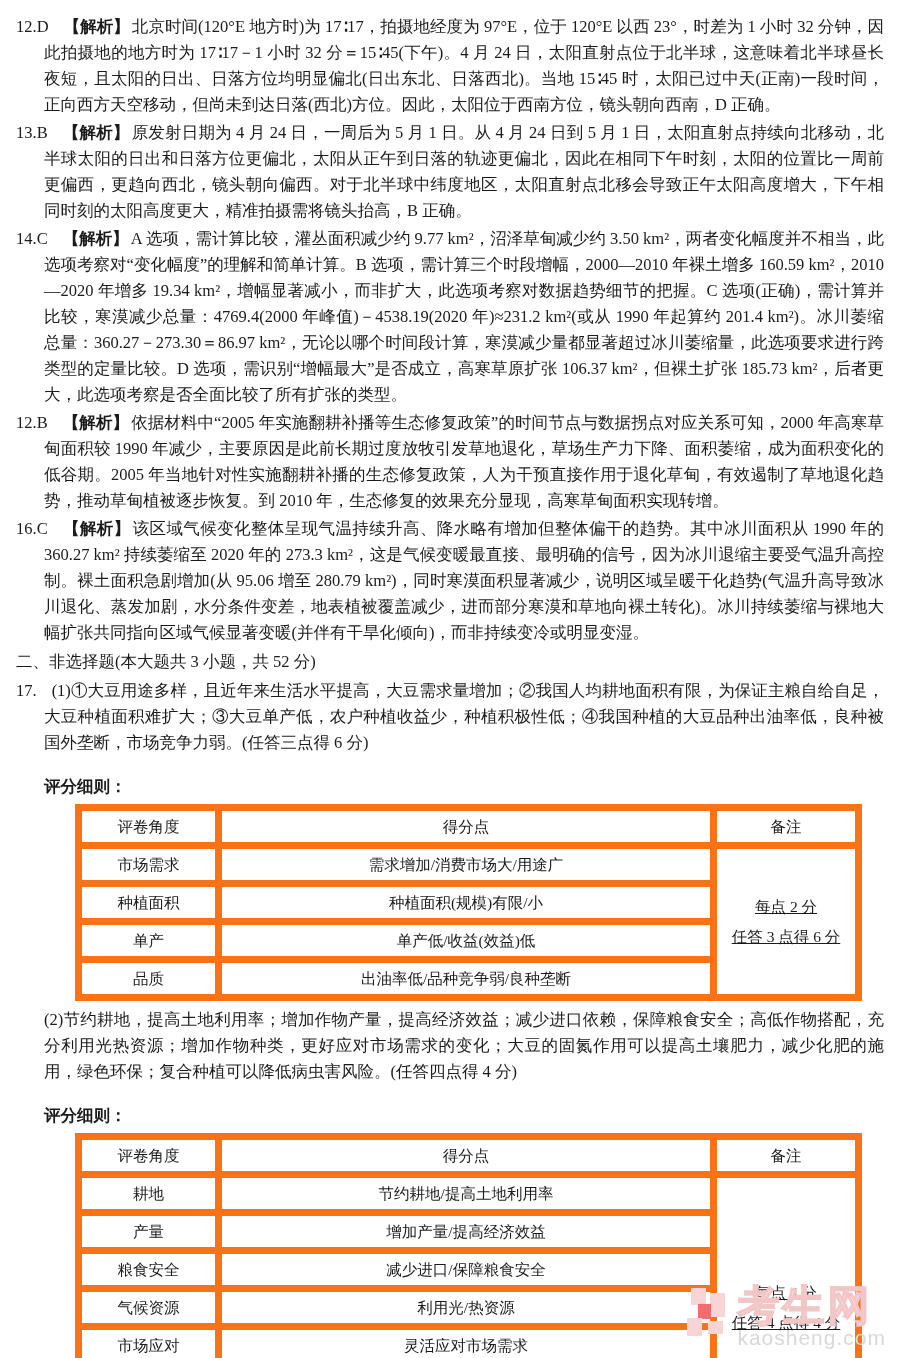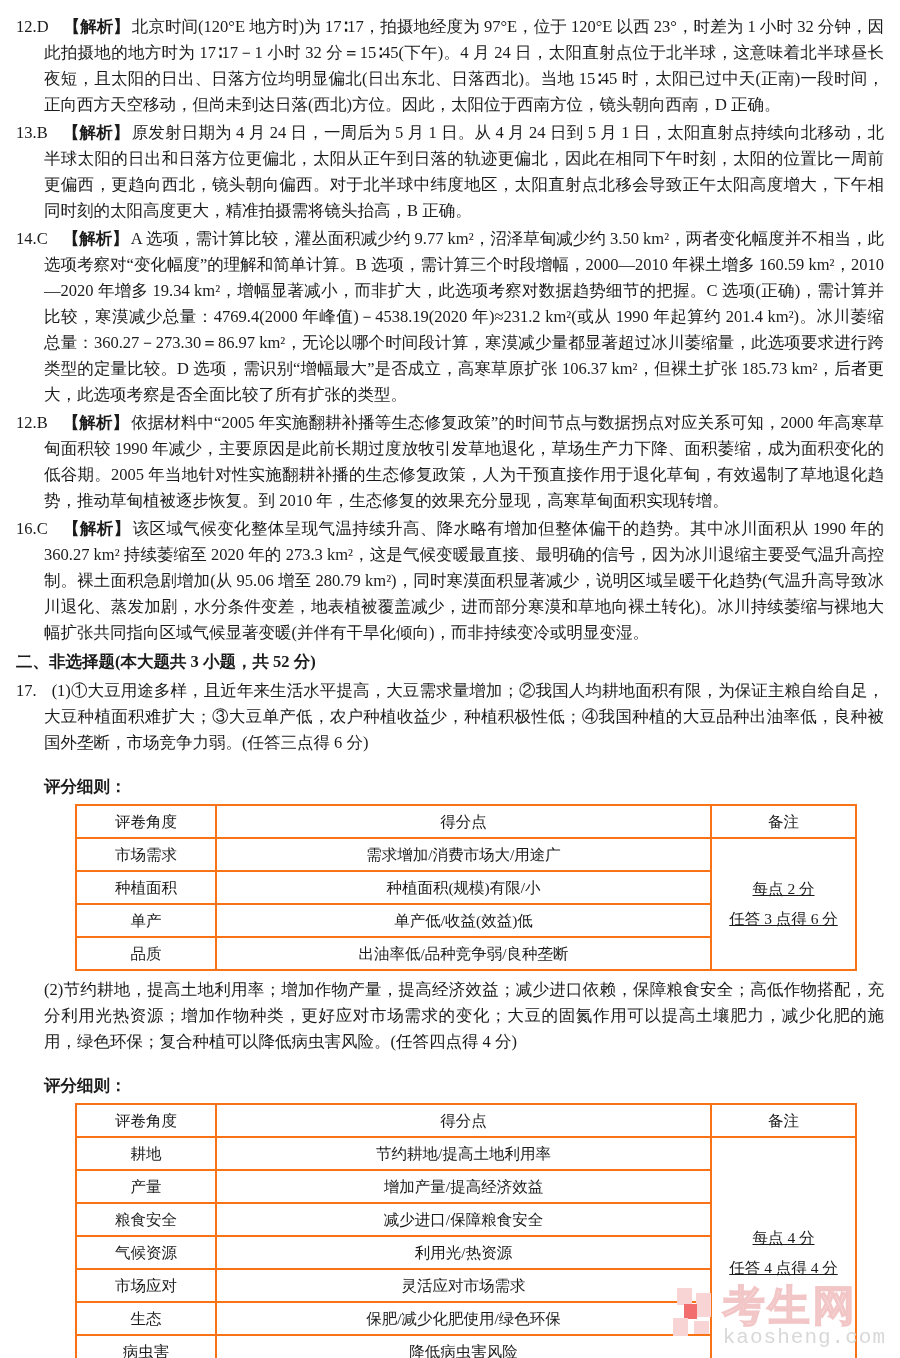--- a/index.html
+++ b/index.html
@@ -16,34 +16,34 @@
     overflow:hidden;
   }
   p{margin:0 0 2px 0;}
   .ans{
     padding-left:28px;
     text-indent:-28px;
     text-align:justify;
   }
   .qnum{margin-right:15px;white-space:nowrap;}
   .tag{font-weight:700;margin-right:2px;}
-  .sec{font-weight:700;margin-top:3px;margin-bottom:3px;}
+  .sec{font-weight:400;margin-top:3px;margin-bottom:3px;}
   .indent{margin-left:28px;}
   .just{text-align:justify;}
   .rubric{font-weight:700;margin-top:18px;margin-bottom:4px;}
   table.score-table{
     border-collapse:collapse;
     margin:4px 0 6px 59px;
     width:780px;
     table-layout:fixed;
     font-size:15.5px;
     border:2px solid #000;
   }
   table.score-table th, table.score-table td{
-    border:2px solid #f97316;
+    border:7px solid #f97316;
     font-weight:normal;
     text-align:center;
     padding:2px 6px;
     height:27px;
     overflow:hidden;
   }
   col.c1{width:140px;}
   col.c2{width:495px;}
   col.c3{width:145px;}
   td.note{
@@ -77,21 +77,21 @@
   .wm-text{display:flex;flex-direction:column;}
   .wm-cn{
     font-size:42px;
     line-height:40px;
     letter-spacing:3px;
     color:#fceaea;
     -webkit-text-stroke:1.5px #f2c6c6;
     font-weight:700;
   }
   .wm-en{
-    font-family:Liberation Mono, monospace;
+    font-family:Liberation Sans, sans-serif;
     font-size:21px;
     line-height:24px;
     color:#d8d8d8;
     letter-spacing:1px;
   }
 </style>
 </head>
 <body>
 
 <p class="ans">

